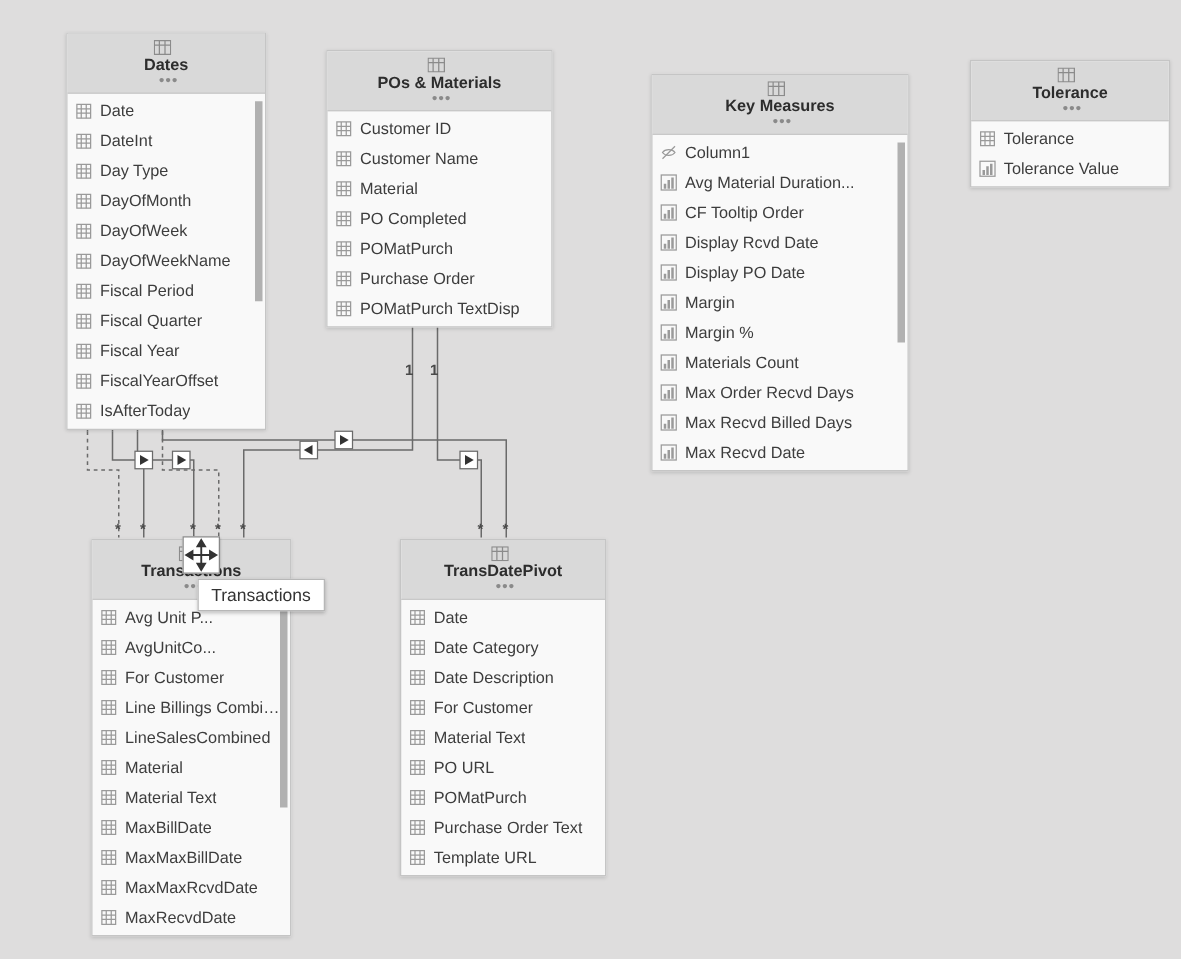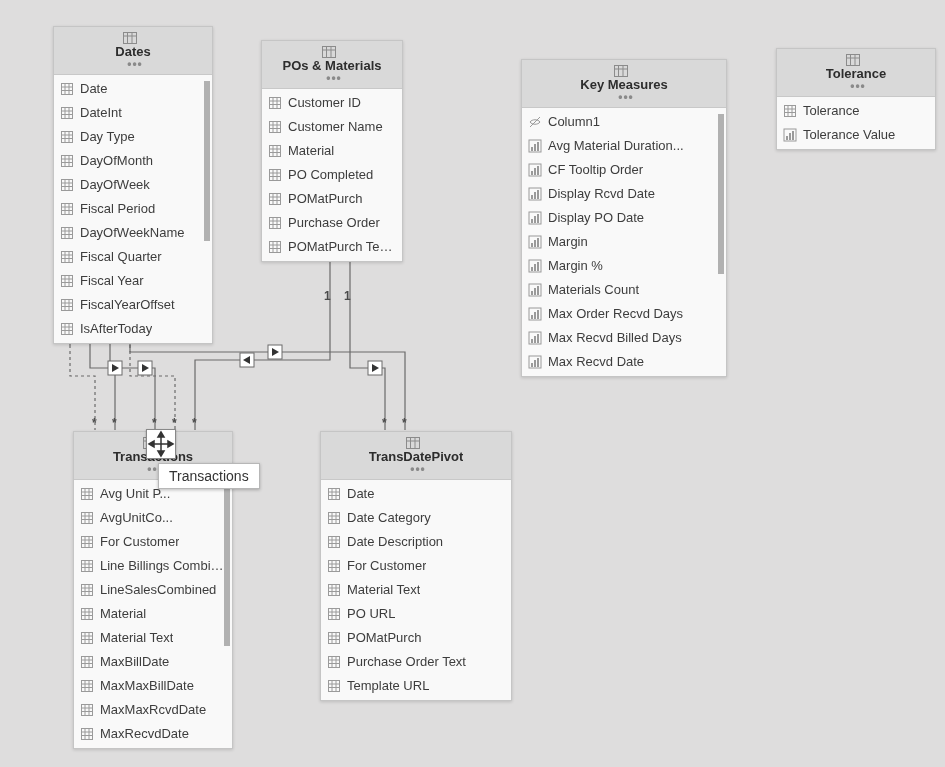--- a/index.html
+++ b/index.html
@@ -304,33 +304,33 @@
         <div class="field-row">
           <span class="ficon">
             <svg viewBox="0 0 14 14">
               <rect x="1.5" y="1.5" width="11" height="11" fill="none" stroke="#9a9a9a"></rect>
               <line x1="1.5" y1="5" x2="12.5" y2="5" stroke="#9a9a9a"></line>
               <line x1="1.5" y1="8.5" x2="12.5" y2="8.5" stroke="#9a9a9a"></line>
               <line x1="5" y1="1.5" x2="5" y2="12.5" stroke="#9a9a9a"></line>
               <line x1="9" y1="1.5" x2="9" y2="12.5" stroke="#9a9a9a"></line>
             </svg>
           </span>
+          <span class="lbl">DayOfWeekName</span>
+        </div>
+        <div class="field-row">
+          <span class="ficon">
+            <svg viewBox="0 0 14 14">
+              <rect x="1.5" y="1.5" width="11" height="11" fill="none" stroke="#9a9a9a"></rect>
+              <line x1="1.5" y1="5" x2="12.5" y2="5" stroke="#9a9a9a"></line>
+              <line x1="1.5" y1="8.5" x2="12.5" y2="8.5" stroke="#9a9a9a"></line>
+              <line x1="5" y1="1.5" x2="5" y2="12.5" stroke="#9a9a9a"></line>
+              <line x1="9" y1="1.5" x2="9" y2="12.5" stroke="#9a9a9a"></line>
+            </svg>
+          </span>
           <span class="lbl">Fiscal Period</span>
-        </div>
-        <div class="field-row">
-          <span class="ficon">
-            <svg viewBox="0 0 14 14">
-              <rect x="1.5" y="1.5" width="11" height="11" fill="none" stroke="#9a9a9a"></rect>
-              <line x1="1.5" y1="5" x2="12.5" y2="5" stroke="#9a9a9a"></line>
-              <line x1="1.5" y1="8.5" x2="12.5" y2="8.5" stroke="#9a9a9a"></line>
-              <line x1="5" y1="1.5" x2="5" y2="12.5" stroke="#9a9a9a"></line>
-              <line x1="9" y1="1.5" x2="9" y2="12.5" stroke="#9a9a9a"></line>
-            </svg>
-          </span>
-          <span class="lbl">DayOfWeekName</span>
         </div>
         <div class="field-row">
           <span class="ficon">
             <svg viewBox="0 0 14 14">
               <rect x="1.5" y="1.5" width="11" height="11" fill="none" stroke="#9a9a9a"></rect>
               <line x1="1.5" y1="5" x2="12.5" y2="5" stroke="#9a9a9a"></line>
               <line x1="1.5" y1="8.5" x2="12.5" y2="8.5" stroke="#9a9a9a"></line>
               <line x1="5" y1="1.5" x2="5" y2="12.5" stroke="#9a9a9a"></line>
               <line x1="9" y1="1.5" x2="9" y2="12.5" stroke="#9a9a9a"></line>
             </svg>
@@ -372,21 +372,21 @@
             </svg>
           </span>
           <span class="lbl">IsAfterToday</span>
         </div>
         <div class="scroll-track">
           <div class="scroll-thumb" style="top:3px; height:160px;"></div>
         </div>
       </div>
   </div>
 
-  <div class="table-box" style="left:261px; top:40px; width:142px;">
+  <div class="table-box" style="left:261px; top:40px; width:181px;">
     <div class="table-header">
       <span class="hicon">
         <svg viewBox="0 0 14 12">
             <rect x="0.5" y="0.5" width="13" height="11" fill="none" stroke="#8b8b8b"></rect>
             <line x1="0.5" y1="4" x2="13.5" y2="4" stroke="#8b8b8b"></line>
             <line x1="4.5" y1="0.5" x2="4.5" y2="11.5" stroke="#8b8b8b"></line>
             <line x1="9" y1="0.5" x2="9" y2="11.5" stroke="#8b8b8b"></line>
           </svg>
       </span>
       <span class="title">POs &amp; Materials</span>
@@ -806,21 +806,21 @@
             </svg>
           </span>
           <span class="lbl">MaxRecvdDate</span>
         </div>
         <div class="scroll-track">
           <div class="scroll-thumb" style="top:3px; height:160px;"></div>
         </div>
       </div>
   </div>
 
-  <div class="table-box" style="left:320px; top:431px; width:192px;">
+  <div class="table-box" style="left:320px; top:431px; width:165px;">
     <div class="table-header">
       <span class="hicon">
         <svg viewBox="0 0 14 12">
             <rect x="0.5" y="0.5" width="13" height="11" fill="none" stroke="#8b8b8b"></rect>
             <line x1="0.5" y1="4" x2="13.5" y2="4" stroke="#8b8b8b"></line>
             <line x1="4.5" y1="0.5" x2="4.5" y2="11.5" stroke="#8b8b8b"></line>
             <line x1="9" y1="0.5" x2="9" y2="11.5" stroke="#8b8b8b"></line>
           </svg>
       </span>
       <span class="title">TransDatePivot</span>

